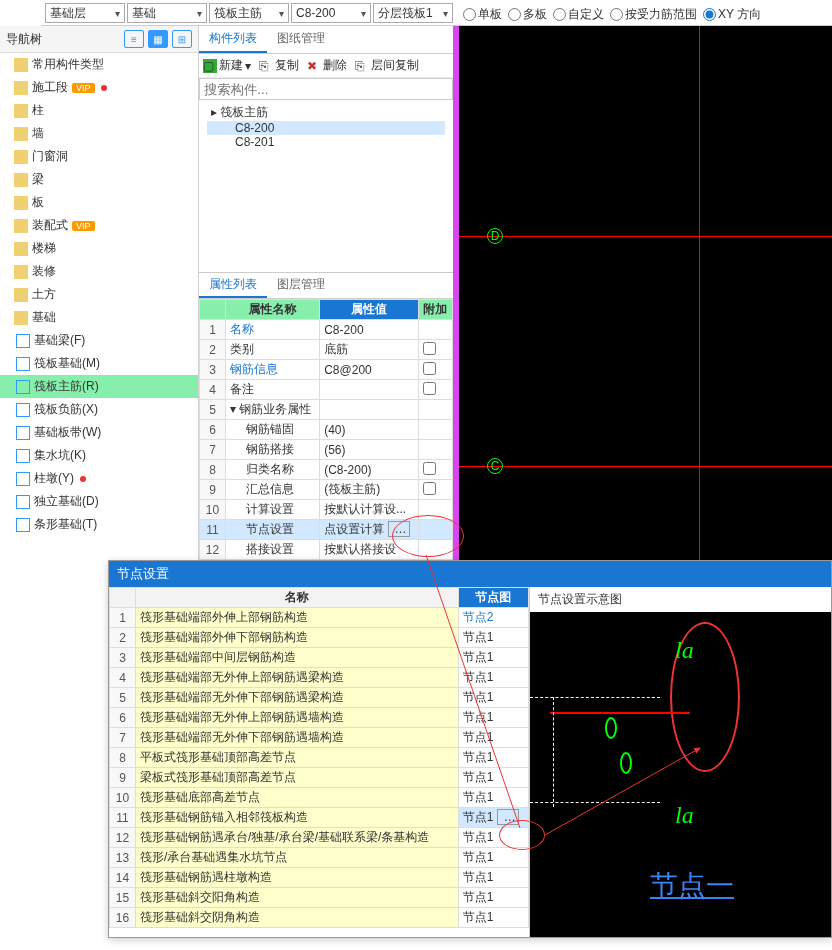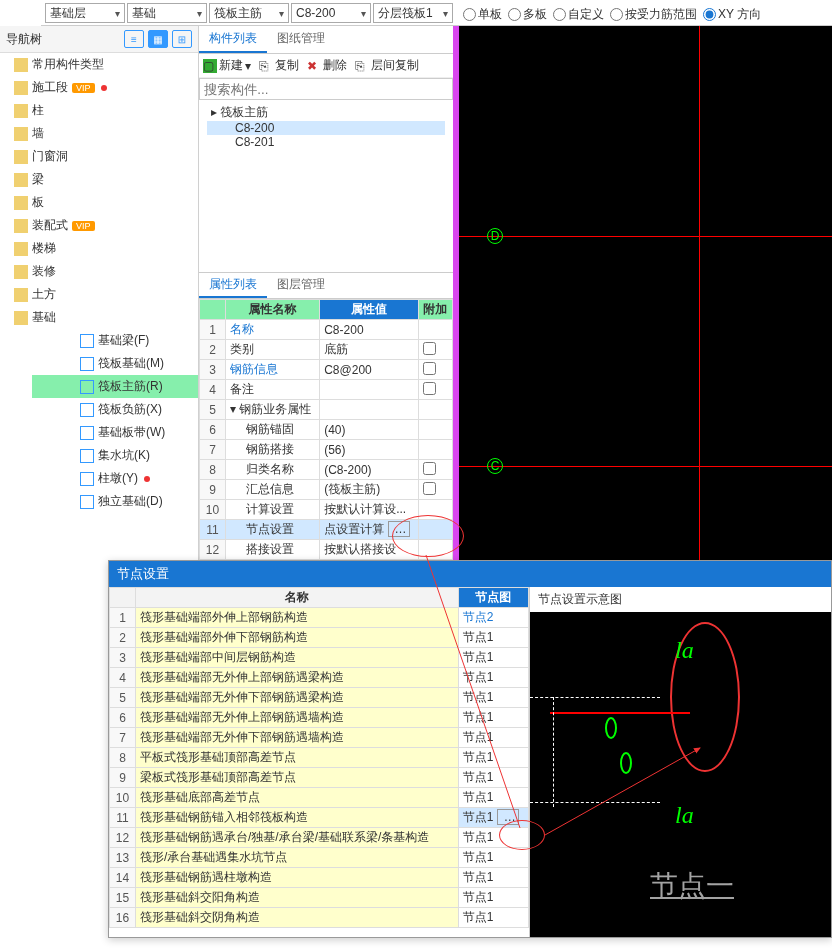--- a/index.html
+++ b/index.html
@@ -11,21 +11,21 @@
 .radio-opt { display: flex; align-items: center; gap: 2px; white-space: nowrap; }
 .radio-opt input { accent-color: #1976d2; }
 .main-layout { display: flex; height: 534px; }
 .left-panel { width: 199px; border-right: 1px solid #d0d0d0; display: flex; flex-direction: column; overflow: hidden; }
 .panel-header { display: flex; align-items: center; justify-content: space-between; padding: 4px 6px; border-bottom: 1px solid #ddd; background: #f5f5f5; }
 .panel-header .btns { display: flex; gap: 4px; }
 .panel-header .btn-sq { width: 20px; height: 18px; border: 1px solid #3399ff; border-radius: 2px; display: flex; align-items: center; justify-content: center; font-size: 10px; color: #3399ff; }
 .panel-header .btn-sq.filled { background: #3399ff; color: #fff; }
 .nav-tree { flex: 1; overflow-y: auto; }
 .tree-item { display: flex; align-items: center; padding: 3px 6px 3px 14px; gap: 4px; }
-.tree-item.l2 { padding-left: 48px; margin-left: 32px; }
+.tree-item.l2 { padding-left: 16px; }
 .tree-item.sel { background: #86efac; }
 .fd-icon { width: 14px; height: 14px; background: #f0d070; display: inline-block; }
 .badge-vip { background: #ff9900; color: #fff; font-size: 9px; padding: 0 4px; border-radius: 2px; }
 .red-dot { width: 6px; height: 6px; background: #e33; border-radius: 50%; display:inline-block; margin-left:2px;}
 .mid-panel { width: 260px; display: flex; flex-direction: column; border-right: 6px solid #d946ef; }
 .tabs { display: flex; border-bottom: 1px solid #ccc; }
 .tab { padding: 4px 10px; cursor: pointer; color: #666; }
 .tab.active { color: #1976d2; border-bottom: 2px solid #1976d2; }
 .toolbar2 { display: flex; align-items: center; border-bottom: 1px solid #eee; padding: 3px 4px; gap: 8px; font-size: 12px; }
 .toolbar2 span { display: flex; align-items: center; gap: 2px; }
@@ -57,21 +57,21 @@
 .node-table th, .node-table td { border: 1px solid #ddd; height: 20px; padding: 0 4px; }
 .node-table th { background: #f3f3f3; }
 .node-table th.mk { background: #1976d2; color: #fff; }
 .node-table td.num { background: #f8f8f8; text-align: center; width: 26px; color: #555; }
 .node-table td.name { background: #ffffcc; }
 .node-table .sel td.mark { background: #d1e8ff; }
 .preview { flex: 1; display: flex; flex-direction: column; border-left: 1px solid #ccc; }
 .preview .ptitle { padding: 4px 8px; }
 .preview .pcanvas { flex: 1; background: #000; position: relative; }
 .la-text { position: absolute; color: #0f0; font-family: serif; font-style: italic; font-size: 24px; }
-.nodename { position: absolute; color: #a3a3a3; font-size: 28px; text-decoration: underline; }
+.nodename { position: absolute; color: #3b82f6; font-size: 28px; text-decoration: underline; }
 .ellipse-r { position: absolute; border: 2px solid #e33; border-radius: 50%; }
 .arrow-annot { position: absolute; pointer-events:none; }
 </style>
 </head>
 <body>
 
 <div class="toolbar-top">
   <div class="dropdown">基础层</div>
   <div class="dropdown">基础</div>
   <div class="dropdown">筏板主筋</div>
@@ -190,20 +190,24 @@
         </div>
         <div class="tree-item l2">
           <span class="icon-sm" style="border: 1px solid rgb(51, 153, 255);"></span>
           <span>柱墩(Y)</span>
           <span class="red-dot"></span>
         </div>
         <div class="tree-item l2">
           <span class="icon-sm" style="border: 1px solid rgb(51, 153, 255);"></span>
           <span>独立基础(D)</span>
         </div>
+        <div class="tree-item l2">
+          <span class="icon-sm" style="border: 1px solid rgb(51, 153, 255);"></span>
+          <span>条形基础(T)</span>
+        </div>
         <div class="tree-item l2"></div>
       </div>
   </div>
 
   <div class="mid-panel">
     <div class="tabs">
       <div class="tab active">构件列表</div>
       <div class="tab">图纸管理</div>
     </div>
     <div class="toolbar2">

